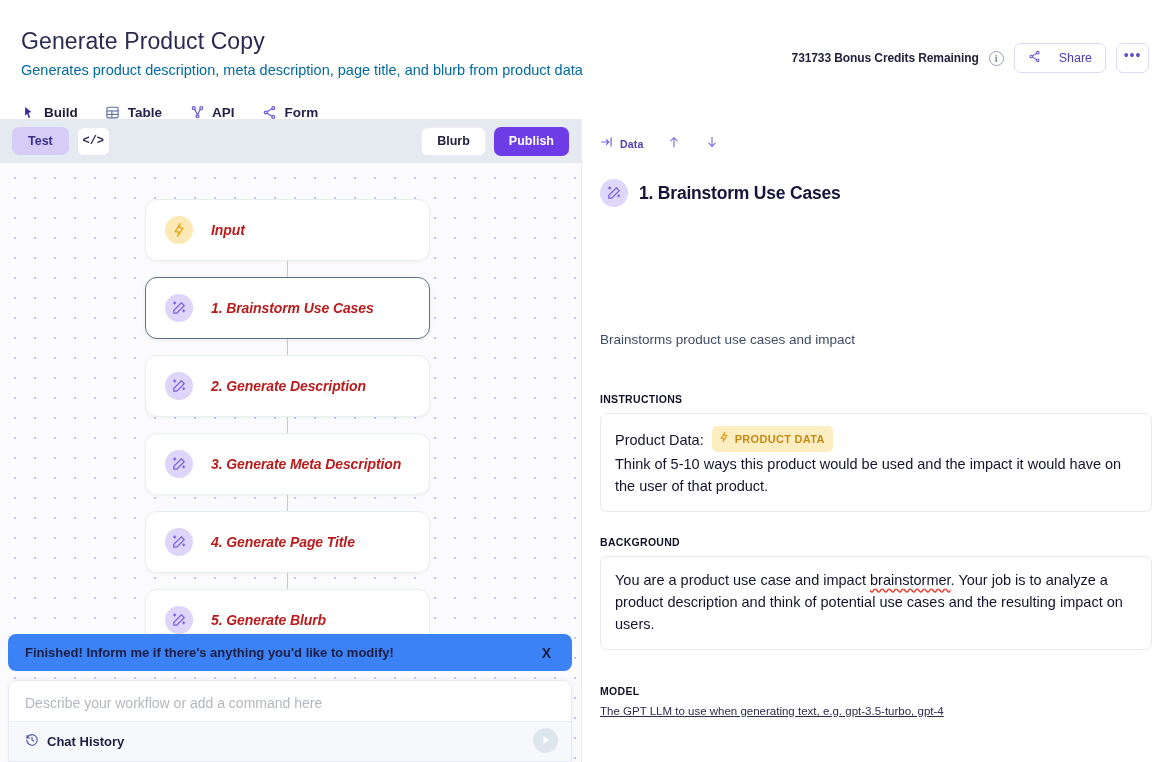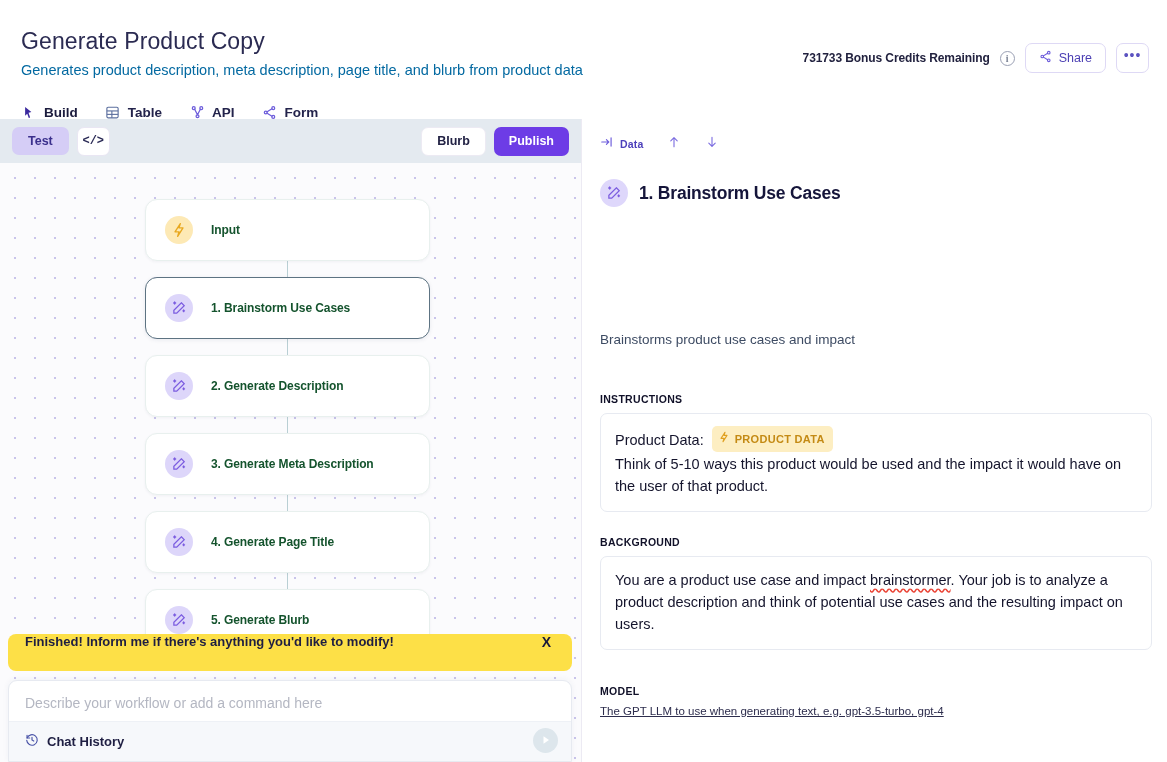--- a/index.html
+++ b/index.html
@@ -28,21 +28,21 @@
     display: flex; align-items: center; gap: 10px;
   }
   .credits { font-size: 12px; font-weight: 700; color: #22223f; letter-spacing: -.1px; }
   .info-circle {
     width: 15px; height: 15px; border-radius: 50%;
     border: 1.3px solid #9aa0b4; color: #7c8496;
     font-size: 10px; font-weight: 700; line-height: 13px; text-align: center;
     font-family: "Liberation Serif", serif;
   }
   .btn-share {
-    display: flex; align-items: center; gap: 7px;
+    display: flex; align-items: center; gap: 18px;
     height: 30px; padding: 0 13px;
     border: 1px solid #ded9f5; border-radius: 7px; background: #fff;
     font-size: 12.5px; color: #4b3fb3; font-weight: 400;
     cursor: pointer;
   }
   .btn-dots {
     width: 33px; height: 30px;
     border: 1px solid #ded9f5; border-radius: 7px; background: #fff;
     display: flex; align-items: center; justify-content: center;
     color: #5b52c0; font-size: 14px; letter-spacing: 1px; cursor: pointer;
@@ -114,32 +114,32 @@
     display: flex; align-items: center; padding-left: 19px; gap: 18px;
     cursor: pointer;
   }
   .node.selected { border: 1.4px solid #5d7382; box-shadow: 0 1px 4px rgba(30,40,80,.08); }
   .node-icon {
     width: 28px; height: 28px; border-radius: 50%;
     display: flex; align-items: center; justify-content: center; flex: none;
   }
   .node-icon.input { background: #fde9b5; }
   .node-icon.action { background: #ddd6fa; }
-  .node-label { font-size: 12px; font-weight: 700; color: #14532d; letter-spacing: -.1px; }
+  .node-label { font-size: 14px; font-weight: 700; color: #b91c1c; letter-spacing: -.1px; font-style: italic; }
   .connector {
     width: 1.4px; height: 16px; background: #b9cfd4; margin: 0 auto;
   }
 
   
   .chat-wrap {
     position: absolute; left: 8px; bottom: 0px; width: 564px;
   }
   .chat-banner {
-    height: 37px; background: #fde047; border-radius: 8px;
-    display: flex; padding: 0 17px;
+    height: 37px; background: #3b82f6; border-radius: 8px;
+    display: flex; align-items: center; padding: 0 17px;
     font-size: 13px; font-weight: 700; color: #1e1e42;
   }
   .chat-banner-close {
     margin-left: auto; font-size: 14px; font-weight: 700; color: #1a1a3a;
     cursor: pointer; padding: 0 4px;
   }
   .chat-box {
     margin-top: 9px; height: 82px; background: #fff;
     border: 1px solid #e7eaf1; border-radius: 9px 9px 0 0;
     box-shadow: 0 -1px 6px rgba(40,50,90,.05);

